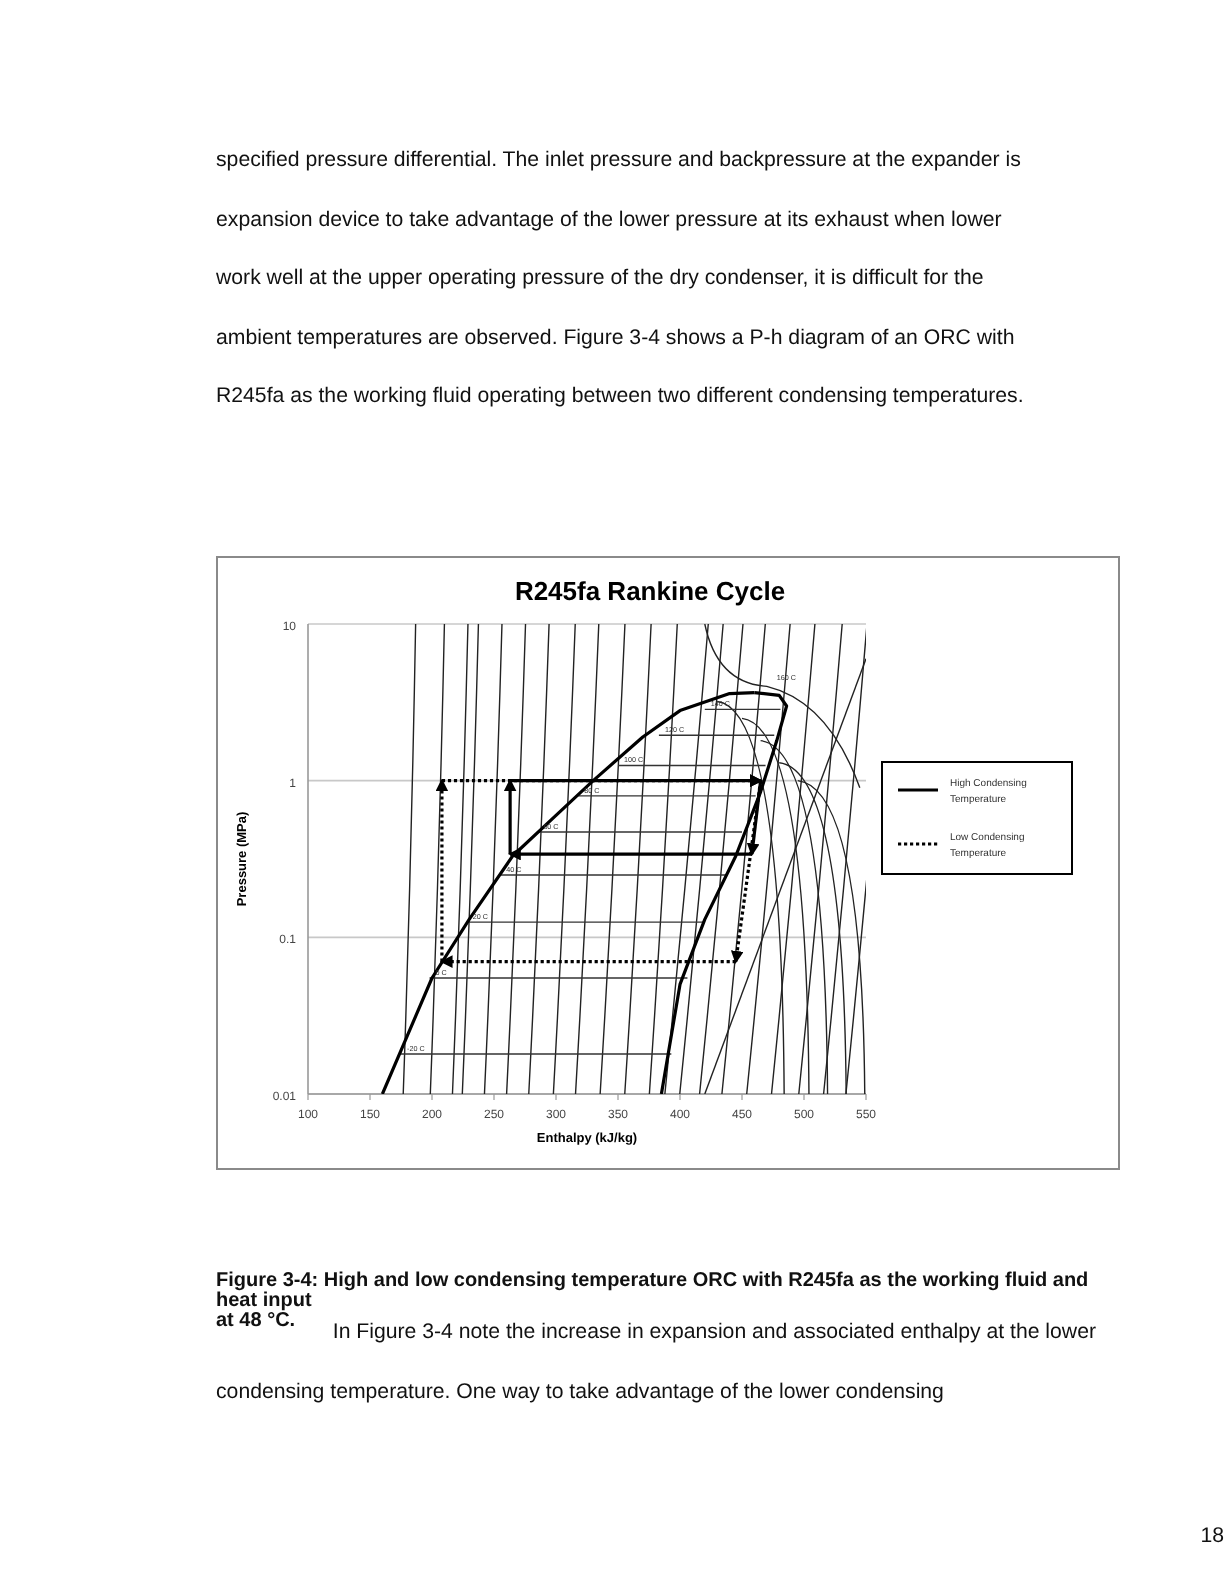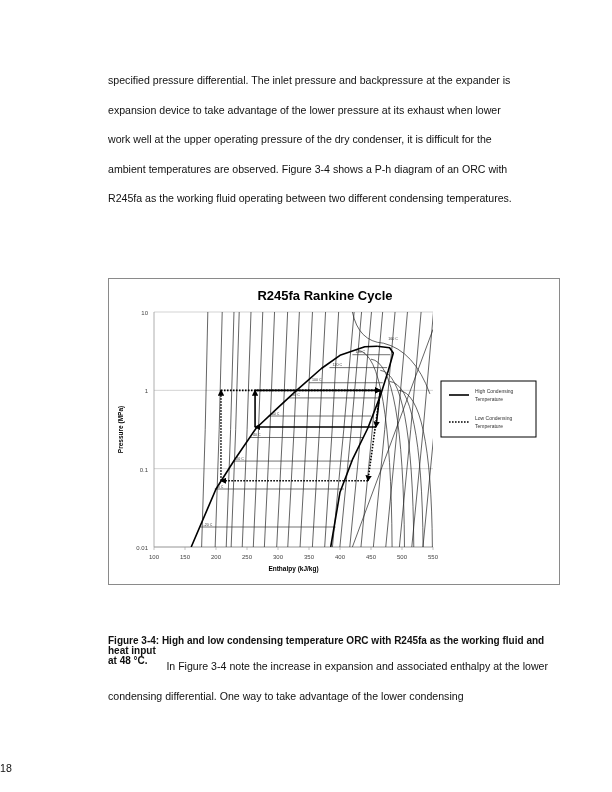--- a/index.html
+++ b/index.html
@@ -6,21 +6,21 @@
   body { width: 612px; height: 792px; position: relative; overflow: hidden;
          font-family: "Liberation Sans", "DejaVu Sans", sans-serif; color: #111; }
   .para { position: absolute; left: 108px; width: 440px; font-size: 10.6px; line-height: 29.6px; }
   .para p { margin: 0; white-space: nowrap; }
   .para .indent { text-indent: 36px; text-align: right; }
   #figure { position: absolute; left: 108px; top: 278px; width: 452px; height: 307px;
             border: 1px solid #8a8a8a; box-sizing: border-box; background: #fff; }
   #figure svg { position: absolute; left: 0; top: 0; }
   .caption { position: absolute; left: 108px; top: 604px; width: 440px; font-size: 10px;
              font-weight: bold; line-height: 10px; margin-top: 32px; }
-  .pageno { position: absolute; left: 0; width: 612px; top: 762px; text-align: left; font-size: 10.6px; }
+  .pageno { position: absolute; left: 0; width: 612px; top: 762px; text-align: right; font-size: 10.6px; }
 </style>
 </head>
 <body>
 
 <div class="para" style="top:66px;">
   <p>specified pressure differential. The inlet pressure and backpressure at the expander is</p>
   <p>expansion device to take advantage of the lower pressure at its exhaust when lower</p>
   <p>work well at the upper operating pressure of the dry condenser, it is difficult for the</p>
   <p>ambient temperatures are observed. Figure 3-4 shows a P-h diagram of an ORC with</p>
   <p>R245fa as the working fluid operating between two different condensing temperatures.</p>
@@ -141,16 +141,16 @@
     </svg>
 </div>
 
 <div class="caption">
   <div>Figure 3-4: High and low condensing temperature ORC with R245fa as the working fluid and heat input</div>
   <div>at 48 °C.</div>
 </div>
 
 <div class="para" style="top:652px;">
   <p class="indent">In Figure 3-4 note the increase in expansion and associated enthalpy at the lower</p>
-  <p>condensing differential. One way to take advantage of the lower condensing</p>
+  <p>condensing temperature. One way to take advantage of the lower condensing</p>
 </div>
 
 <div class="pageno">18</div>
 
 </body></html>

